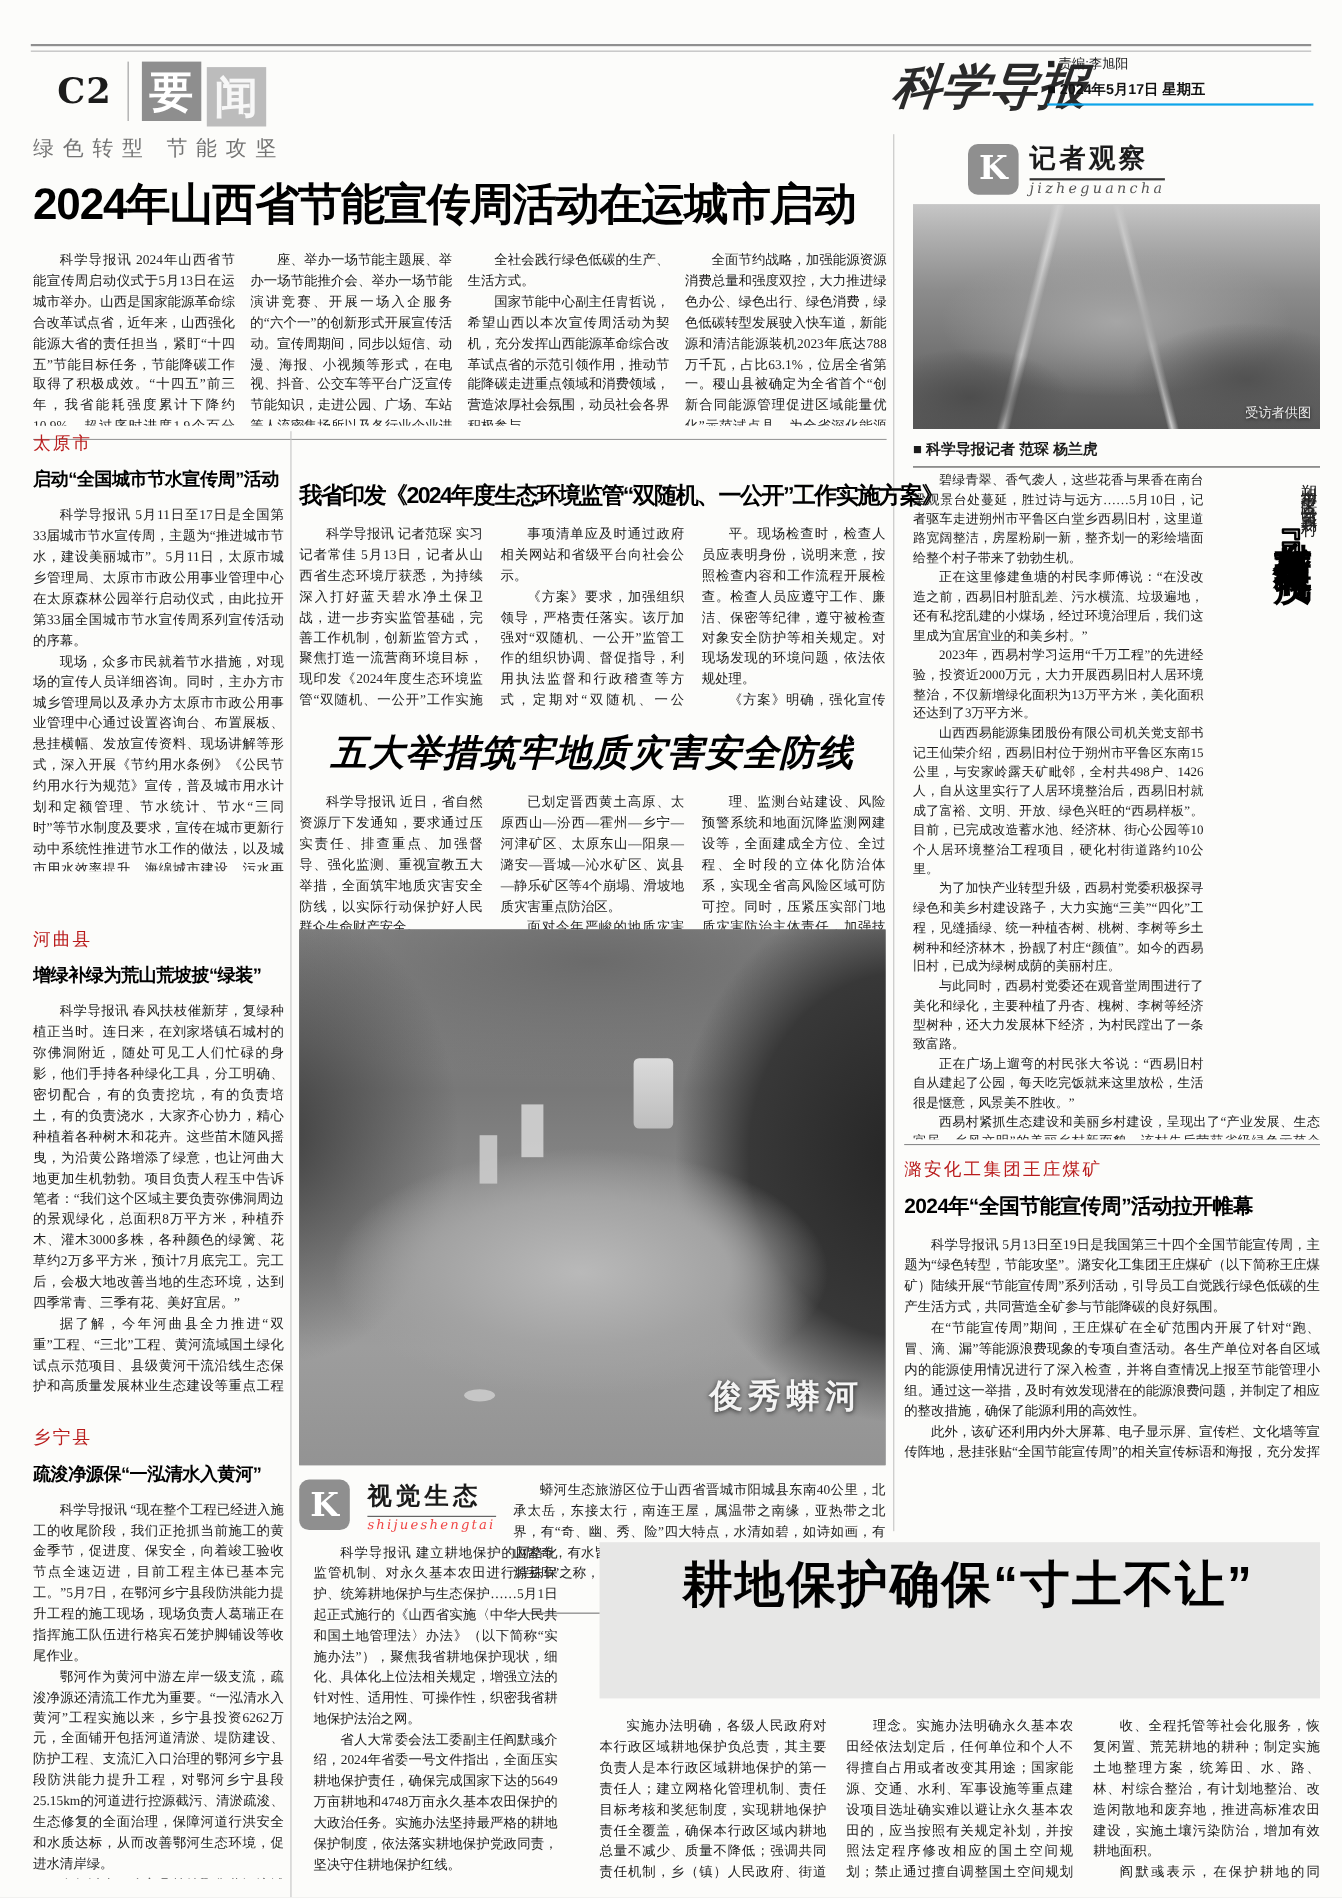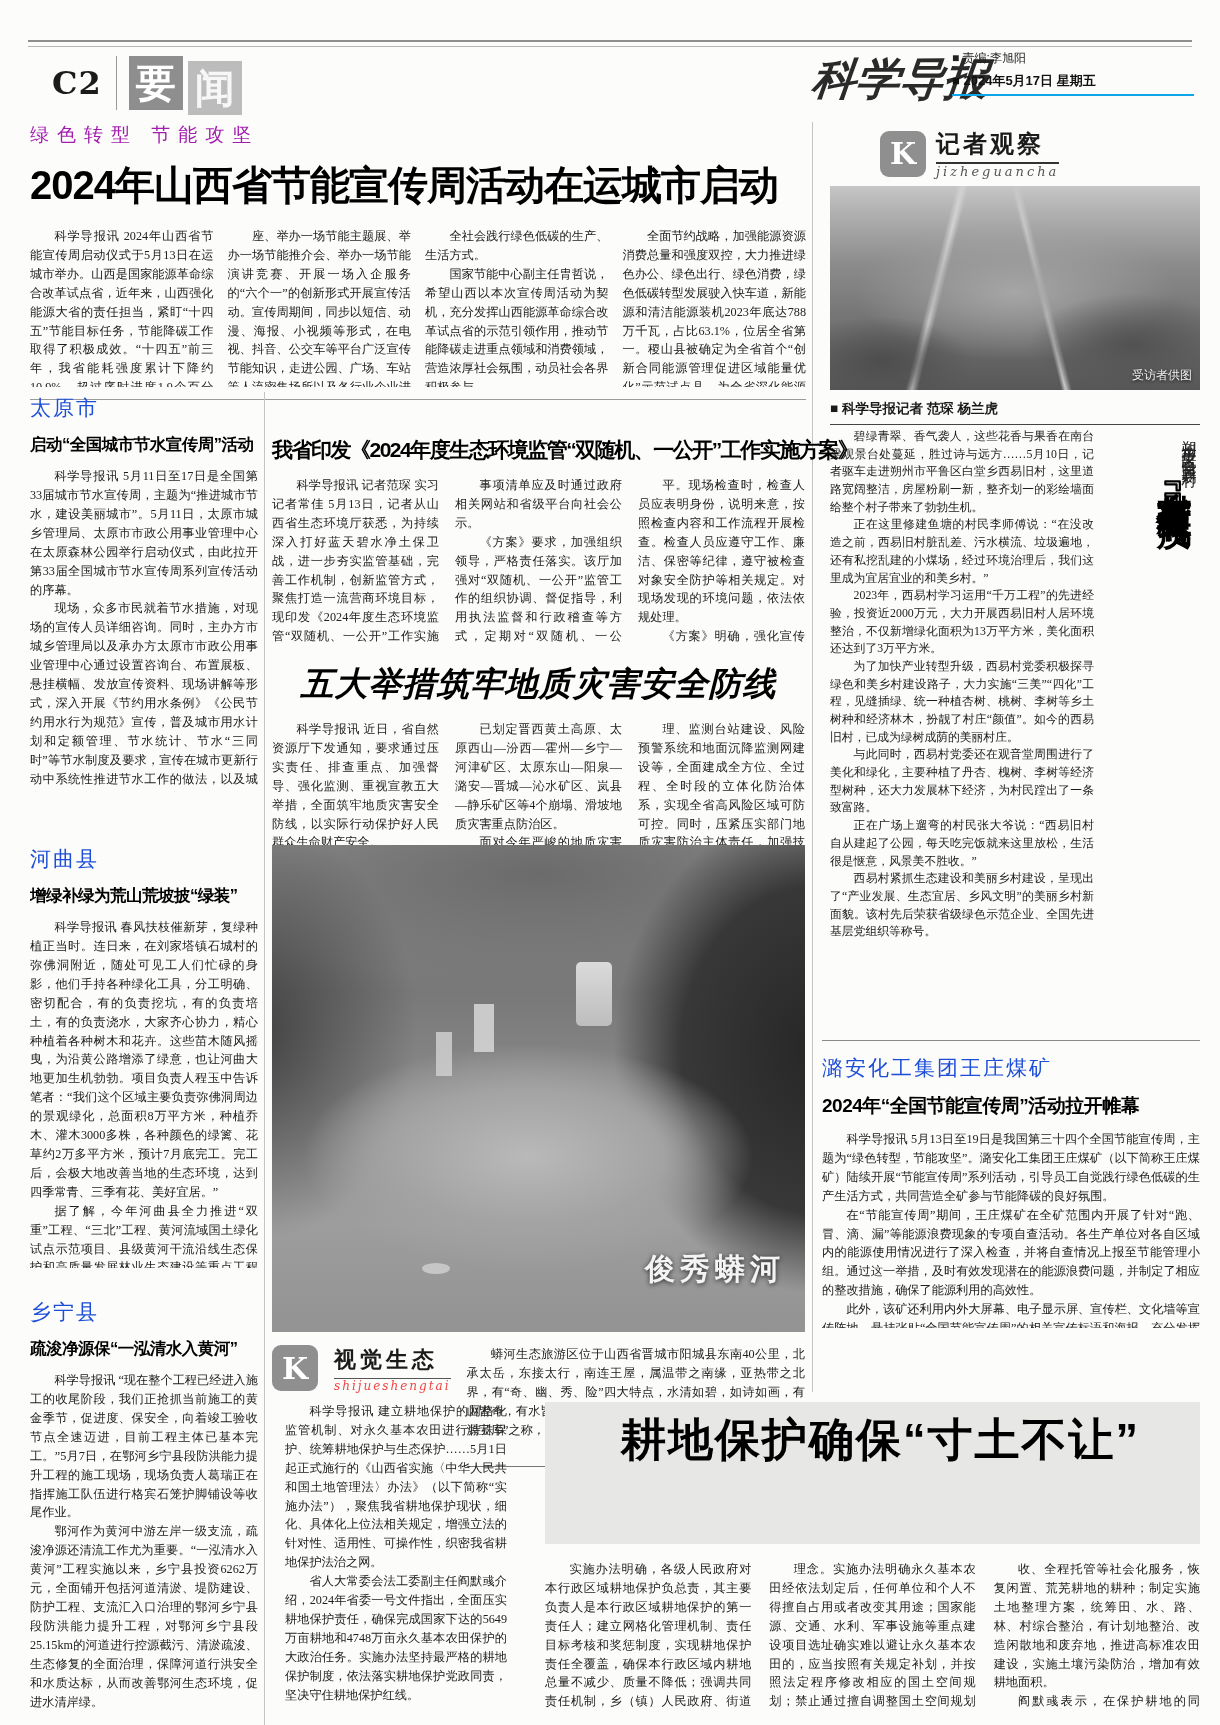--- a/index.html
+++ b/index.html
@@ -4,21 +4,21 @@
 <style>
   html,body{margin:0;padding:0;background:#e9e9e6;}
   .page{position:relative;width:1220px;height:1725px;margin:0 auto;background:#fcfcfa;overflow:hidden;
         font-family:"Liberation Serif","DejaVu Serif",serif;color:#1b1b1b;}
   .abs{position:absolute;}
   .hsans{font-family:"Liberation Sans","DejaVu Sans",sans-serif;}
   .body{font-size:12.2px;line-height:1.55;color:#202020;text-align:justify;}
   .body p{margin:0;text-indent:2em;}
   .cols{display:flex;}
   .col{flex:1;overflow:hidden;}
-  .kicker{font-size:19px;letter-spacing:8px;color:#a21caf;}
+  .kicker{font-size:19px;letter-spacing:8px;color:#737373;}
   .rule-h{background:#9a9a9a;height:1px;}
   .rule-v{background:#c4c4c4;width:1px;}
 
   
   .top-rule{left:28px;top:40px;width:1164px;height:4px;border-top:2px solid #8f8f8f;border-bottom:1px solid #b5b5b5;}
   .edition{left:52px;top:56px;display:flex;align-items:center;}
   .ed-no{font-size:32px;font-weight:700;font-family:"DejaVu Serif",serif;letter-spacing:1px;}
   .ed-sep{width:1px;height:54px;background:#9a9a9a;margin:0 12px 0 14px;}
   .badge{width:54px;height:54px;display:flex;align-items:center;justify-content:center;
          color:#fff;font-size:40px;font-weight:700;font-family:"Liberation Sans",sans-serif;}
@@ -30,21 +30,21 @@
            font-family:"Liberation Sans",sans-serif;}
   .pubinfo .l1{font-size:12px;color:#222;margin-bottom:5px;}
   .pubinfo .l2{font-size:13px;font-weight:700;color:#111;}
 
   
   .lead{left:30px;top:122px;width:776px;border-bottom:1px solid #9a9a9a;padding-bottom:12px;}
   .lead-headline{font-size:40px;font-weight:900;letter-spacing:-1px;white-space:nowrap;margin-top:10px;color:#000;}
   .lead-cols{gap:14px;margin-top:14px;height:160px;}
 
   
-  .rail-kicker{font-size:21px;letter-spacing:2px;color:#1d4ed8;}
+  .rail-kicker{font-size:16px;letter-spacing:2px;color:#b91c1c;}
   .rail-h{font-size:16.5px;font-weight:700;letter-spacing:-0.5px;margin:7px 0 10px;color:#000;white-space:nowrap;}
   .left1{left:30px;top:392px;width:228px;height:400px;overflow:hidden;}
   .left2{left:30px;top:843px;width:228px;height:425px;overflow:hidden;}
   .left3{left:30px;top:1296px;width:228px;height:412px;overflow:hidden;}
 
   
   .mid-rule-left{left:264px;top:392px;height:1333px;}
   .mid-rule-right{left:812px;top:122px;height:1270px;}
   .plan{left:272px;top:436px;width:533px;}
   .plan-h{font-size:21px;font-weight:700;letter-spacing:-1.5px;white-space:nowrap;text-align:center;color:#000;}
@@ -252,20 +252,21 @@
   <div class="abs obs-byline">■ 科学导报记者 范琛 杨兰虎</div>
 
   <div class="abs obs-body">
     <div class="vblock">
       <div class="vloc">朔州市平鲁区白堂乡西易村</div>
       <div class="vtitle">乡村有『颜值』更有『气质』</div>
     </div>
     <p>碧绿青翠、香气袭人，这些花香与果香在南台梁观景台处蔓延，胜过诗与远方……5月10日，记者驱车走进朔州市平鲁区白堂乡西易旧村，这里道路宽阔整洁，房屋粉刷一新，整齐划一的彩绘墙面给整个村子带来了勃勃生机。</p>
     <p>正在这里修建鱼塘的村民李师傅说：“在没改造之前，西易旧村脏乱差、污水横流、垃圾遍地，还有私挖乱建的小煤场，经过环境治理后，我们这里成为宜居宜业的和美乡村。”</p>
     <p>2023年，西易村学习运用“千万工程”的先进经验，投资近2000万元，大力开展西易旧村人居环境整治，不仅新增绿化面积为13万平方米，美化面积还达到了3万平方米。</p>
+    <p>山西西易能源集团股份有限公司机关党支部书记王仙荣介绍，西易旧村位于朔州市平鲁区东南15公里，与安家岭露天矿毗邻，全村共498户、1426人，自从这里实行了人居环境整治后，西易旧村就成了富裕、文明、开放、绿色兴旺的“西易样板”。目前，已完成改造蓄水池、经济林、街心公园等10个人居环境整治工程项目，硬化村街道路约10公里。</p>
     <p>为了加快产业转型升级，西易村党委积极探寻绿色和美乡村建设路子，大力实施“三美”“四化”工程，见缝插绿、统一种植杏树、桃树、李树等乡土树种和经济林木，扮靓了村庄“颜值”。如今的西易旧村，已成为绿树成荫的美丽村庄。</p>
     <p>与此同时，西易村党委还在观音堂周围进行了美化和绿化，主要种植了丹杏、槐树、李树等经济型树种，还大力发展林下经济，为村民蹚出了一条致富路。</p>
     <p>正在广场上遛弯的村民张大爷说：“西易旧村自从建起了公园，每天吃完饭就来这里放松，生活很是惬意，风景美不胜收。”</p>
     <p>西易村紧抓生态建设和美丽乡村建设，呈现出了“产业发展、生态宜居、乡风文明”的美丽乡村新面貌。该村先后荣获省级绿色示范企业、全国先进基层党组织等称号。</p>
 
   </div>
 
   <div class="abs rr-rule rule-h"></div>
 
   <section class="abs wz body">

